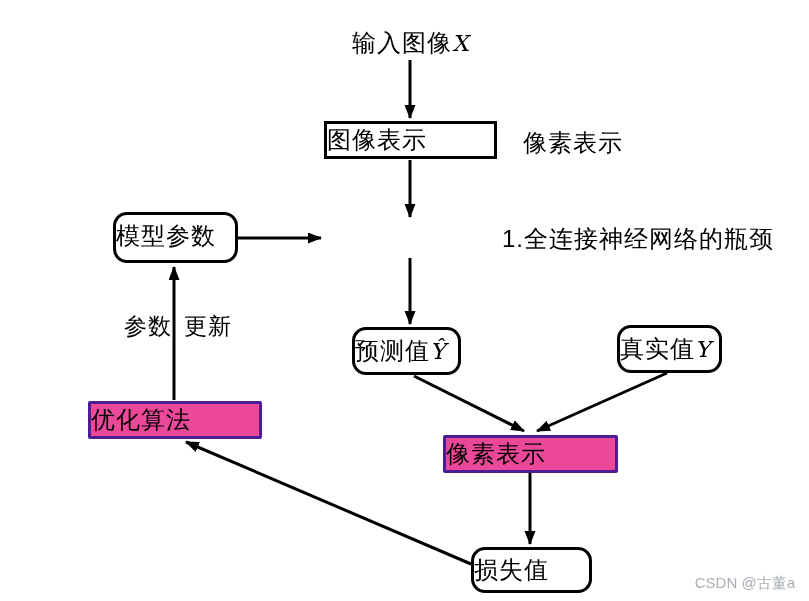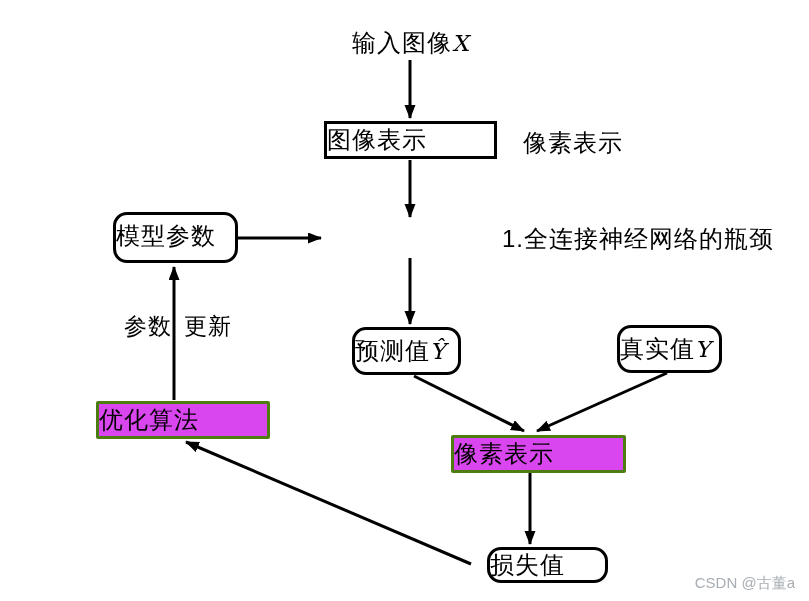--- a/index.html
+++ b/index.html
@@ -7,21 +7,21 @@
     position:relative;width:809px;height:601px;background:#ffffff;
     font-family:"Liberation Sans","DejaVu Sans",sans-serif;color:#000;overflow:hidden;
   }
   .layer{position:absolute;left:0;top:0;width:809px;height:601px;}
   .node{
     position:absolute;box-sizing:border-box;display:flex;align-items:center;justify-content:flex-start;
     font-size:24px;line-height:1;letter-spacing:1px;background:#fff;
   }
   .rect{border:3px solid #000;}
   .round{border:3px solid #000;border-radius:14px;}
-  .hl{border:3px solid #4d7c0f;background:#d946ef;border-radius:2px;margin-left:8px;}
+  .hl{border:3px solid #4c1d95;background:#ec4899;border-radius:2px;}
   .freetext{position:absolute;font-size:24px;line-height:1.25;letter-spacing:1px;white-space:nowrap;}
   .mvar{font-family:"DejaVu Serif","Liberation Serif",serif;font-style:italic;letter-spacing:0;margin-left:2px;font-size:23px;}
   .param-update{display:flex;gap:12px;justify-content:center;font-size:23px;}
   .watermark{position:absolute;font-size:15px;letter-spacing:0;color:#a8aeb4;}
 </style>
 </head>
 <body>
 
 <div class="canvas">
 
@@ -77,19 +77,19 @@
   </div>
 
   <div class="node hl" style="left:88px;top:401px;width:174px;height:38px;">
     <span>优化算法</span>
   </div>
 
   <div class="node hl" style="left:443px;top:435px;width:175px;height:38px;">
     <span>像素表示</span>
   </div>
 
-  <div class="node round" style="left:487px;top:547px;width:121px;height:36px;">
+  <div class="node round" style="left:471px;top:547px;width:121px;height:46px;">
     <span>损失值</span>
   </div>
 
   <div class="watermark" style="right:14px;top:574px;"><span>CSDN @古董a</span></div>
 
 </div>
 
 </body></html>

